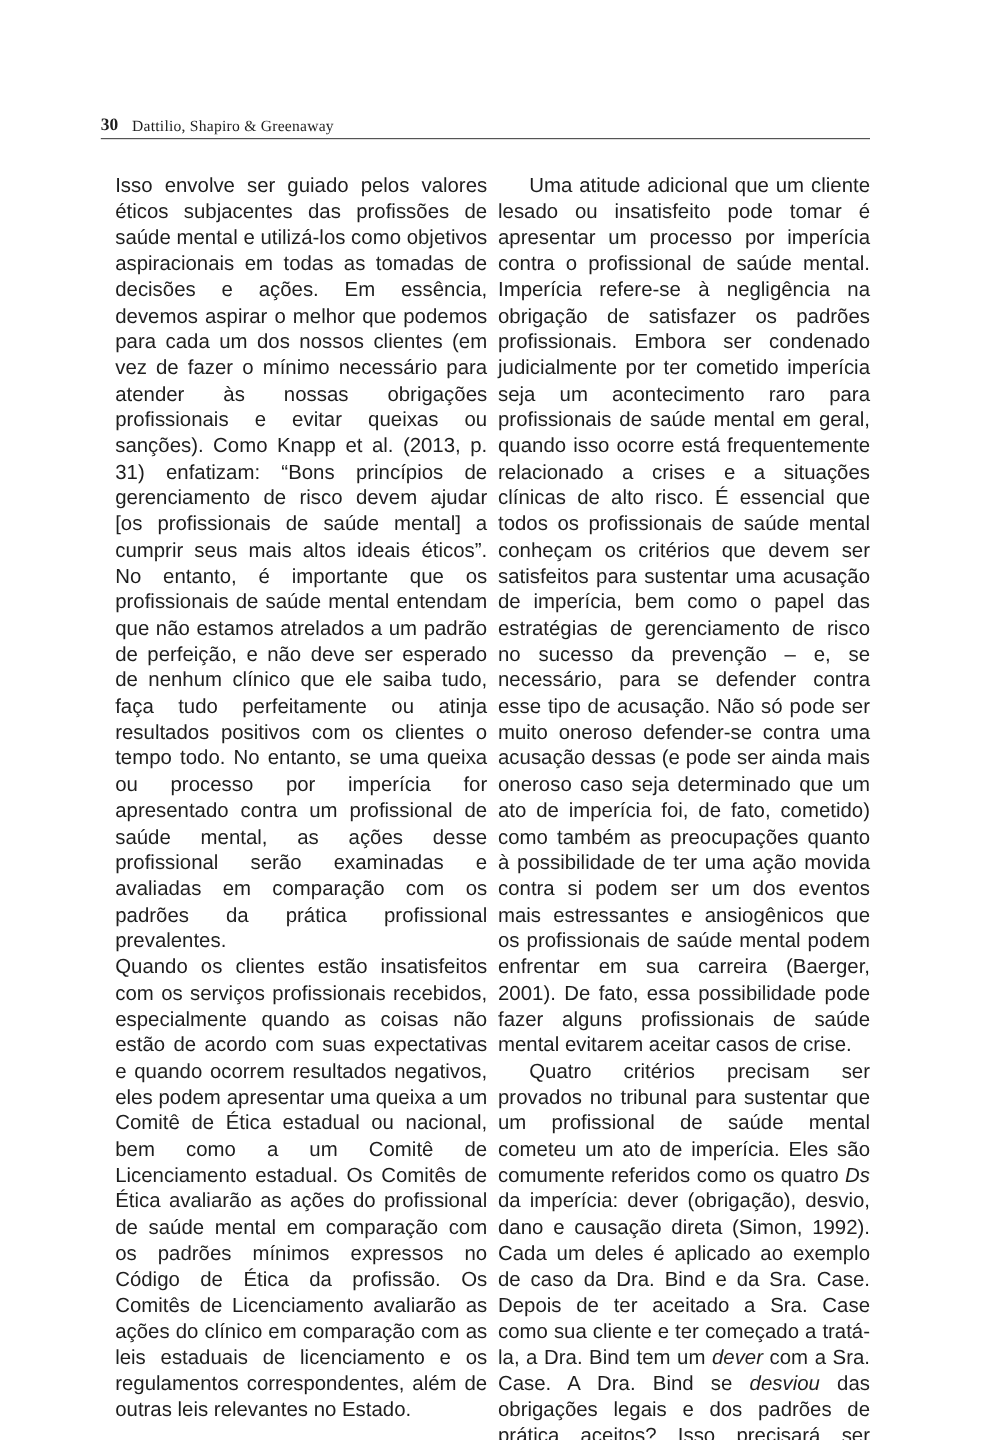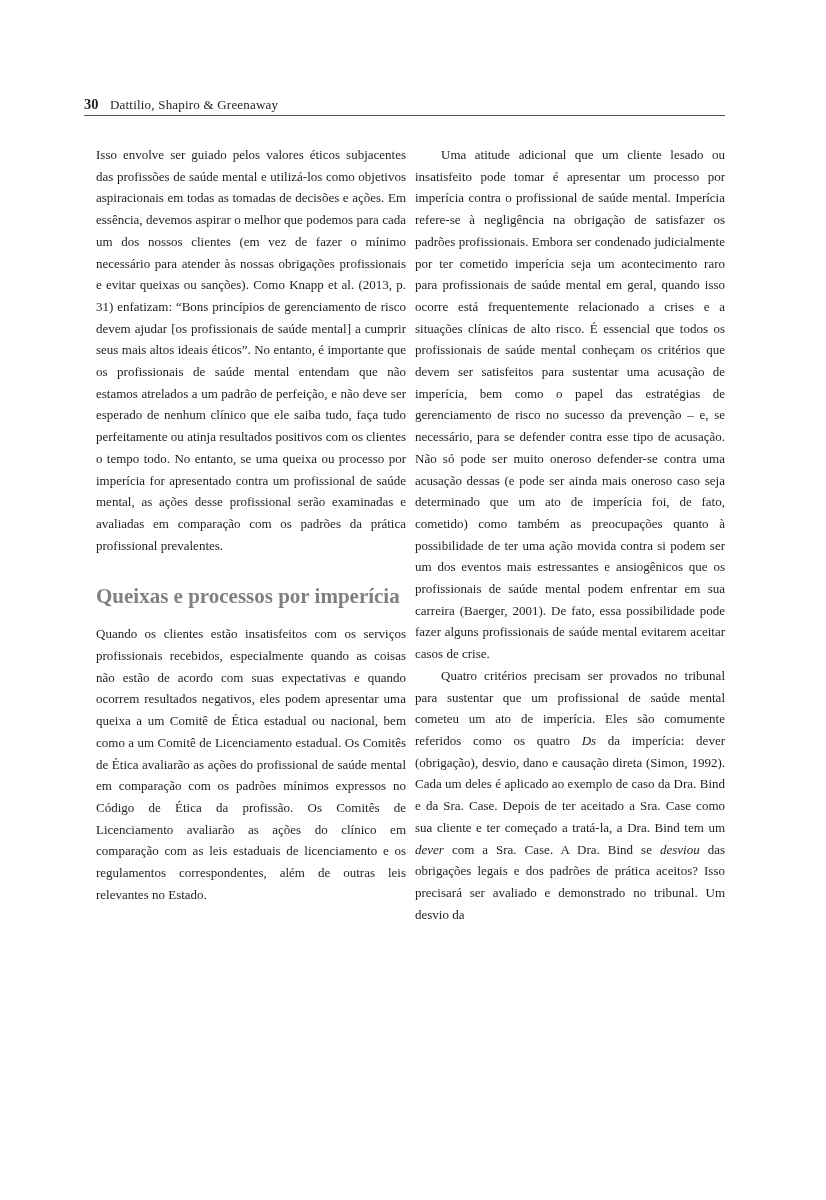--- a/index.html
+++ b/index.html
@@ -7,37 +7,36 @@
          font-family: "DejaVu Serif", "Liberation Serif", serif; color: #1e1e1e; }
   .header { position: absolute; left: 84px; top: 96px; width: 641px; height: 19px;
             border-bottom: 1.5px solid #555; }
   .page-num { font-family: "Liberation Serif", serif; font-weight: bold; font-size: 14.5px;
               position: absolute; left: 0; top: 0; }
   .running-head { font-family: "Liberation Serif", serif; font-size: 13px; position: absolute;
                   left: 26px; top: 1px; letter-spacing: 0.2px; }
   .col { position: absolute; top: 144px; width: 310px; }
   .col.left { left: 96px; }
   .col.right { left: 415px; }
-  p { margin: 0; font-family: Liberation Serif, serif; font-size: 13px; line-height: 21.7px;
+  p { margin: 0; font-family: Liberation Sans, sans-serif; font-size: 17px; line-height: 21.7px;
       text-align: justify; hyphens: manual; }
   p.indent { text-indent: 26px; }
   h2 { margin: 28px 0 14px 0; font-family: "Liberation Serif", serif; font-weight: bold;
        font-size: 21px; line-height: 25px; color: #808080; }
   em { font-style: italic; }
 </style>
 </head>
 <body>
 
 <div class="header">
   <span class="page-num">30</span>
   <span class="running-head">Dattilio, Shapiro &amp; Greenaway</span>
 </div>
 
 <div class="col left">
   <p>Isso envolve ser guiado pelos valores éticos subjacentes das profissões de saúde mental e utilizá-los como objetivos aspiracionais em todas as tomadas de decisões e ações. Em essência, devemos aspirar o melhor que podemos para cada um dos nossos clientes (em vez de fazer o mínimo necessário para atender às nossas obrigações profissionais e evitar queixas ou sanções). Como Knapp et al. (2013, p. 31) enfatizam: “Bons princípios de gerenciamento de risco devem ajudar [os profissionais de saúde mental] a cumprir seus mais altos ideais éticos”. No entanto, é importante que os profissionais de saúde mental entendam que não estamos atrelados a um padrão de perfeição, e não deve ser esperado de nenhum clínico que ele saiba tudo, faça tudo perfeitamente ou atinja resultados positivos com os clientes o tempo todo. No entanto, se uma queixa ou processo por imperícia for apresentado contra um profissional de saúde mental, as ações desse profissional serão examinadas e avaliadas em comparação com os padrões da prática profissional prevalentes.</p>
-  <h2>Queixas e processos por imperícia</h2>
   <p>Quando os clientes estão insatisfeitos com os serviços profissionais recebidos, especialmente quando as coisas não estão de acordo com suas expectativas e quando ocorrem resultados negativos, eles podem apresentar uma queixa a um Comitê de Ética estadual ou nacional, bem como a um Comitê de Licenciamento estadual. Os Comitês de Ética avaliarão as ações do profissional de saúde mental em comparação com os padrões mínimos expressos no Código de Ética da profissão. Os Comitês de Licenciamento avaliarão as ações do clínico em comparação com as leis estaduais de licenciamento e os regulamentos correspondentes, além de outras leis relevantes no Estado.</p>
 </div>
 
 <div class="col right">
   <p class="indent">Uma atitude adicional que um cliente lesado ou insatisfeito pode tomar é apresentar um processo por imperícia contra o profissional de saúde mental. Imperícia refere-se à negligência na obrigação de satisfazer os padrões profissionais. Embora ser condenado judicialmente por ter cometido imperícia seja um acontecimento raro para profissionais de saúde mental em geral, quando isso ocorre está frequentemente relacionado a crises e a situações clínicas de alto risco. É essencial que todos os profissionais de saúde mental conheçam os critérios que devem ser satisfeitos para sustentar uma acusação de imperícia, bem como o papel das estratégias de gerenciamento de risco no sucesso da prevenção – e, se necessário, para se defender contra esse tipo de acusação. Não só pode ser muito oneroso defender-se contra uma acusação dessas (e pode ser ainda mais oneroso caso seja determinado que um ato de imperícia foi, de fato, cometido) como também as preocupações quanto à possibilidade de ter uma ação movida contra si podem ser um dos eventos mais estressantes e ansiogênicos que os profissionais de saúde mental podem enfrentar em sua carreira (Baerger, 2001). De fato, essa possibilidade pode fazer alguns profissionais de saúde mental evitarem aceitar casos de crise.</p>
   <p class="indent"><span>Quatro critérios precisam ser provados no tribunal para sustentar que um profissional de saúde mental cometeu um ato de imperícia. Eles são comumente referidos como os quatro </span><em>Ds</em><span> da imperícia: dever (obrigação), desvio, dano e causação direta (Simon, 1992). Cada um deles é aplicado ao exemplo de caso da Dra. Bind e da Sra. Case. Depois de ter aceitado a Sra. Case como sua cliente e ter começado a tratá-la, a Dra. Bind tem um </span><em>dever</em><span> com a Sra. Case. A Dra. Bind se </span><em>desviou</em><span> das obrigações legais e dos padrões de prática aceitos? Isso precisará ser avaliado e demonstrado no tribunal. Um desvio da</span></p>
 </div>
 
 </body></html>

